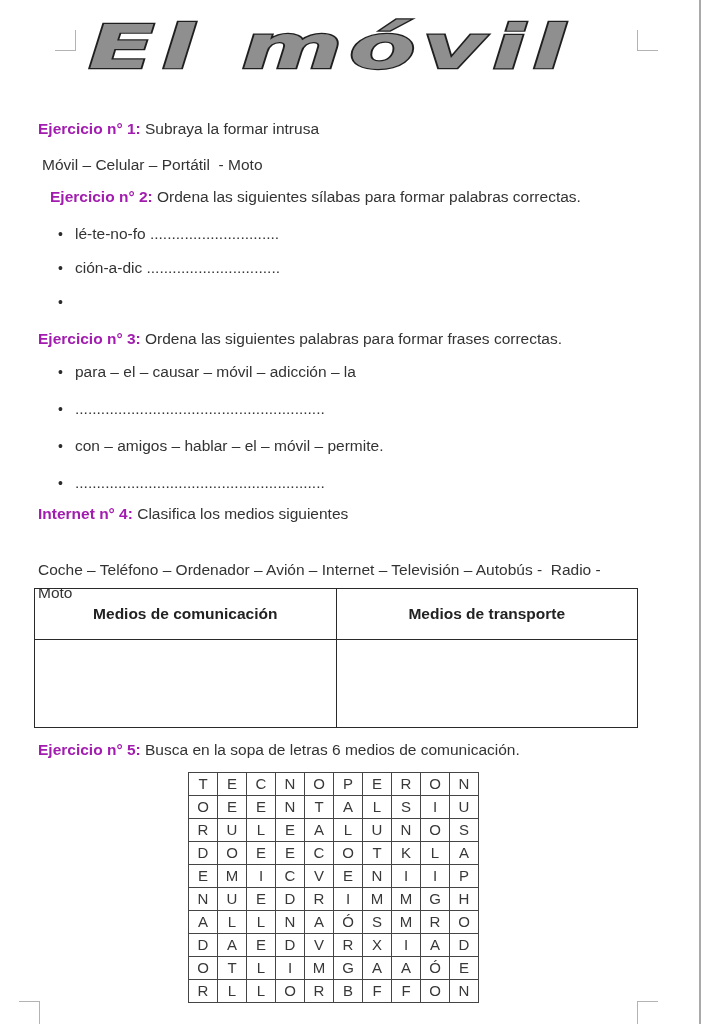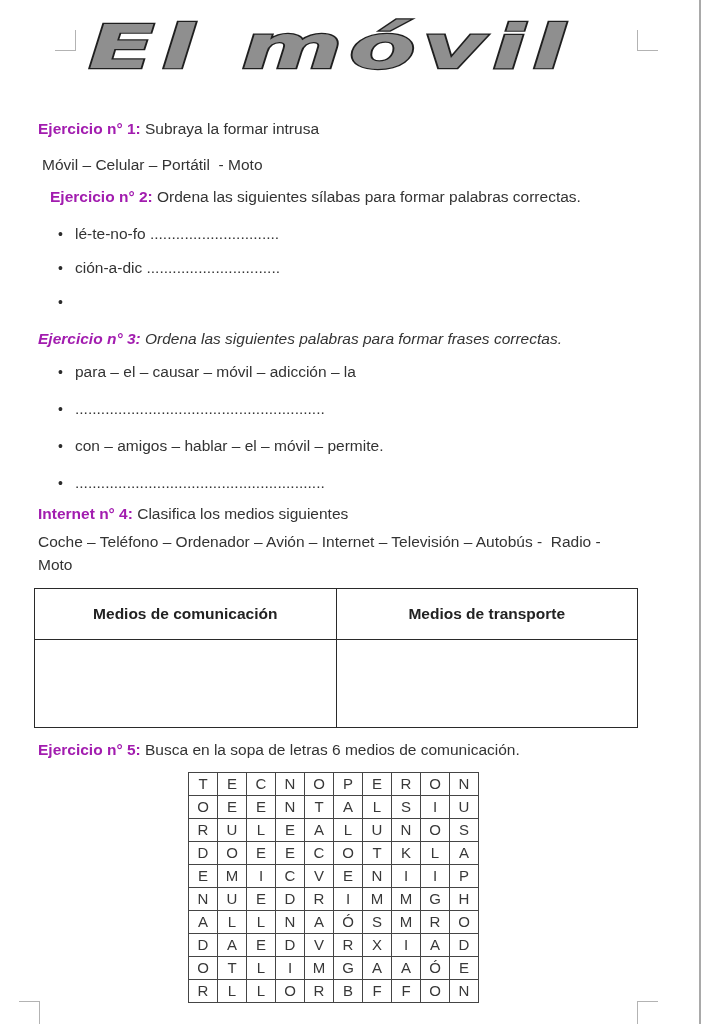--- a/index.html
+++ b/index.html
@@ -28,21 +28,21 @@
 
   .words-line { position:absolute; left:42px; line-height:20px; white-space:pre-wrap; }
 
   ul.wlist { position:absolute; left:58px; list-style:none; }
   ul.wlist li { display:flex; align-items:flex-start; white-space:pre-wrap; }
   ul.wlist.sp34 li { height:34px; }
   ul.wlist.sp37 li { height:37px; }
   .blt { width:17px; font-size:14px; line-height:20px; color:#2b2b2b; }
   .li-text { line-height:20px; }
 
-  .word-bank { position:absolute; left:38px; top:531px; width:608px; line-height:22.5px; white-space:pre-wrap; }
+  .word-bank { position:absolute; left:38px; top:559px; width:608px; line-height:22.5px; white-space:pre-wrap; }
 
   table.class-table { position:absolute; left:34px; top:588px; width:604px; border-collapse:collapse; table-layout:fixed; }
   table.class-table th {
     border:1.5px solid #2a2a2a; font-weight:bold; font-size:15.5px; color:#222222;
     height:25px; text-align:center; vertical-align:middle; padding:16px;
   }
   table.class-table td { border:1.5px solid #2a2a2a; height:88px; padding:0; }
 
   table.ws-grid { position:absolute; left:188px; top:772px; border-collapse:collapse; }
   table.ws-grid td {
@@ -74,21 +74,21 @@
   <p class="ex-heading" style="top:119px;"><b>Ejercicio n° 1:</b><span> Subraya la formar intrusa</span></p>
   <p class="words-line" style="top:155px;">Móvil – Celular – Portátil  - Moto</p>
 
   <p class="ex-heading" style="top:187px;margin-left:12px;"><b>Ejercicio n° 2:</b><span> Ordena las siguientes sílabas para formar palabras correctas.</span></p>
   <ul class="wlist sp34" style="top:224px;">
     <li><span class="blt">•</span><span class="li-text">lé-te-no-fo ..............................</span></li>
     <li><span class="blt">•</span><span class="li-text">ción-a-dic ...............................</span></li>
     <li><span class="blt">•</span></li>
   </ul>
 
-  <p class="ex-heading" style="top:329px;font-style:italic;"><b>Ejercicio n° 3:</b><span> Ordena las siguientes palabras para formar frases correctas.</span></p>
+  <p class="ex-heading" style="top:329px;"><b>Ejercicio n° 3:</b><span> Ordena las siguientes palabras para formar frases correctas.</span></p>
   <ul class="wlist sp37" style="top:362px;">
     <li><span class="blt">•</span><span class="li-text">para – el – causar – móvil – adicción – la</span></li>
     <li><span class="blt">•</span><span class="li-text">..........................................................</span></li>
     <li><span class="blt">•</span><span class="li-text">con – amigos – hablar – el – móvil – permite.</span></li>
     <li><span class="blt">•</span><span class="li-text">..........................................................</span></li>
   </ul>
 
   <p class="ex-heading" style="top:504px;"><b>Internet n° 4:</b><span> Clasifica los medios siguientes</span></p>
   <p class="word-bank">Coche – Teléfono – Ordenador – Avión – Internet – Televisión – Autobús -  Radio -
 Moto</p>

